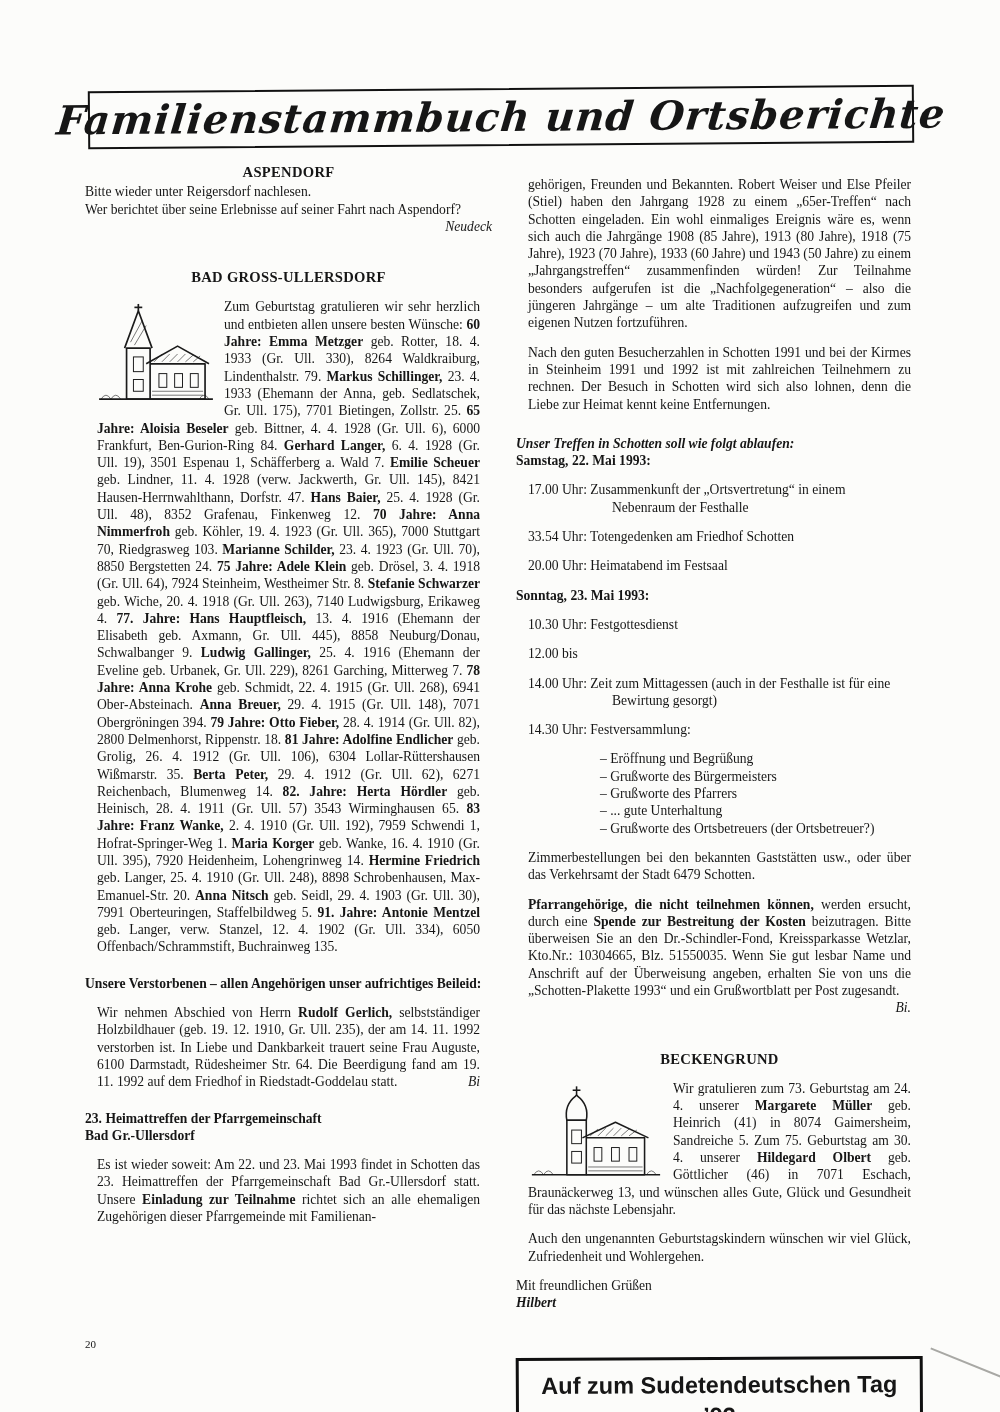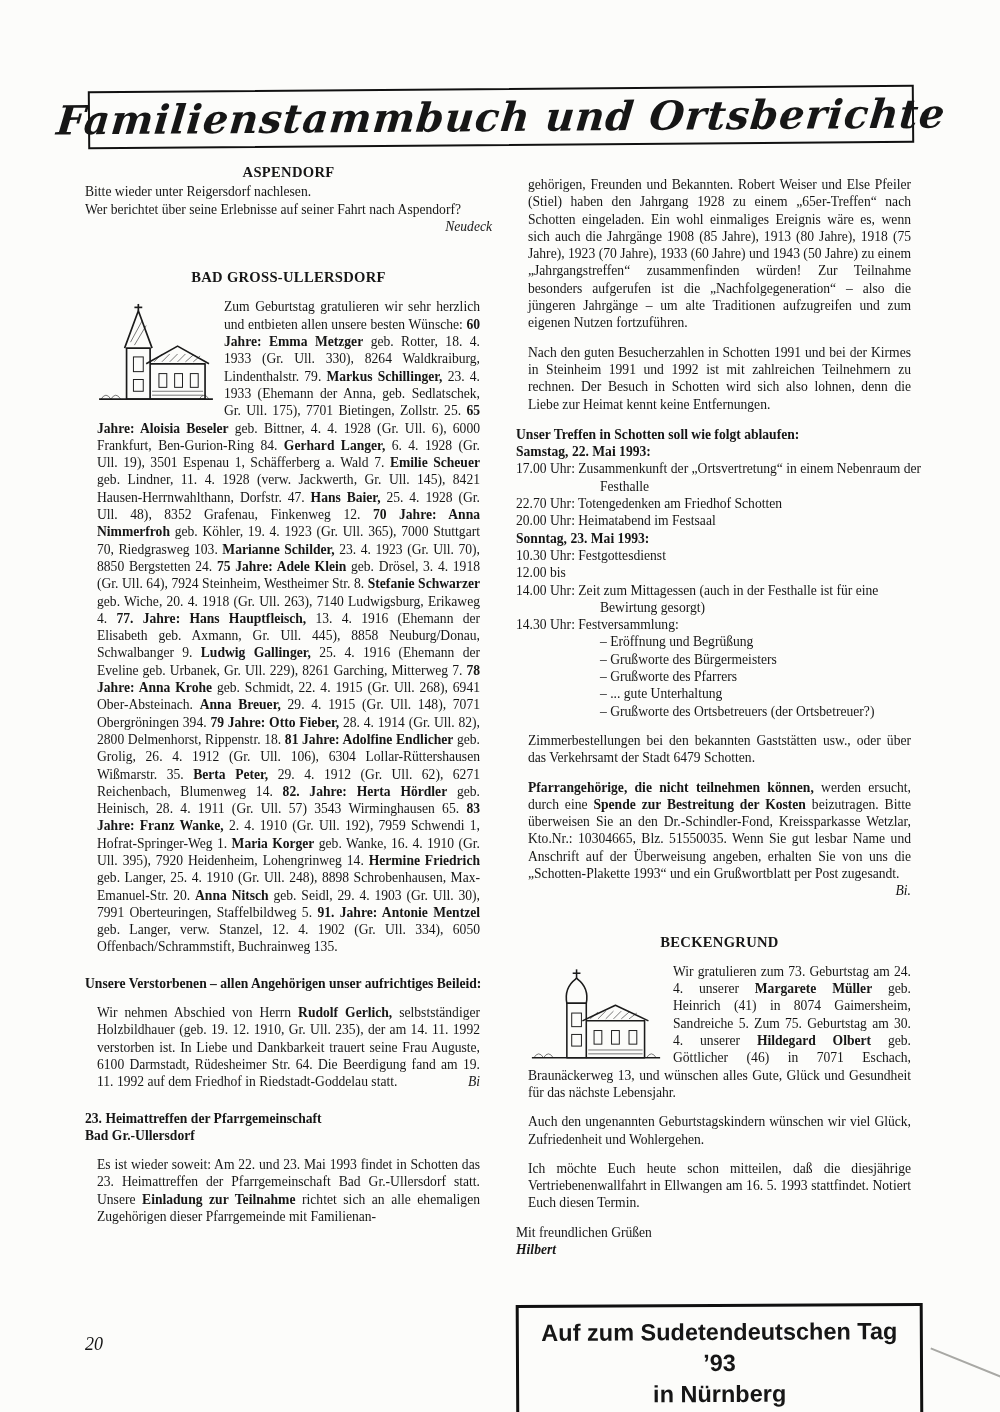--- a/index.html
+++ b/index.html
@@ -26,35 +26,35 @@
   .col{width:407px;}
   .sec-h{
     text-align:center;font-weight:bold;font-size:14.6px;
     margin:0 0 2px;letter-spacing:0.3px;
   }
   .para{margin:12px;text-align:justify;}
   .para-left{margin:0;text-align:left;}
   .bold-line{margin:0;text-align:left;font-weight:bold;}
   .gap-lg{margin-top:34px;}
   .gap-md{margin-top:19px;}
-  .gap-sm{margin-top:13px;}
+  .gap-sm{margin-top:22px;font-style:italic;}
   .b{font-weight:bold;}
   .i{font-style:italic;font-weight:bold;}
   .sig{float:right;font-style:italic;padding-left:14px;}
-  .sched{margin:0;text-align:left;padding-left:84px;text-indent:-84px;}
+  .sched{margin:12px;text-align:left;padding-left:84px;text-indent:-84px;}
   .sched-ind{margin:0;text-align:left;padding-left:84px;}
   .church{float:left;margin:3px 9px 2px 0;}
   .flexline{display:flex;justify-content:space-between;margin:0;flex-direction:column;}
   .announce-box{
     margin-top:46px;border:3px solid #101010;padding:10px 6px 12px;
     text-align:center;font-family:"Liberation Sans",sans-serif;
     font-weight:bold;font-size:23.5px;line-height:31px;
     transform:rotate(-0.3deg);
   }
-  .page-number{position:absolute;left:85px;top:1336px;font-size:18px;font-style:italic;}
+  .page-number{position:absolute;left:85px;top:1336px;font-size:11px;}
   .scan-artifact{
     position:absolute;left:928px;top:1362px;width:78px;height:1.5px;
     background:#a8a8a4;transform:rotate(22deg);
   }
   .clearfix::after{content:"";display:block;clear:both;}
 </style>
 </head>
 <body>
 
 <div class="page">
@@ -117,21 +117,21 @@
     </div>
 
     <div class="col">
 
       <p class="para"><span>gehörigen, Freunden und Bekannten. Robert Weiser und Else Pfeiler (Stiel) haben den Jahrgang 1928 zu einem „65er-Treffen“ nach Schotten eingeladen. Ein wohl einmaliges Ereignis wäre es, wenn sich auch die Jahrgänge 1908 (85 Jahre), 1913 (80 Jahre), 1918 (75 Jahre), 1923 (70 Jahre), 1933 (60 Jahre) und 1943 (50 Jahre) zu einem „Jahrgangstreffen“ zusammenfinden würden! Zur Teilnahme besonders aufgerufen ist die „Nachfolgegeneration“ – also die jüngeren Jahrgänge – um alte Traditionen aufzugreifen und zum eigenen Nutzen fortzuführen.</span></p>
       <p class="para"><span>Nach den guten Besucherzahlen in Schotten 1991 und bei der Kirmes in Steinheim 1991 und 1992 ist mit zahlreichen Teilnehmern zu rechnen. Der Besuch in Schotten wird sich also lohnen, denn die Liebe zur Heimat kennt keine Entfernungen.</span></p>
 
       <p class="bold-line gap-sm"><span class="b">Unser Treffen in Schotten soll wie folgt ablaufen:</span></p>
       <p class="bold-line"><span class="b">Samstag, 22. Mai 1993:</span></p>
       <p class="sched"><span>17.00 Uhr: Zusammenkunft der „Ortsvertretung“ in einem Nebenraum der Festhalle</span></p>
-      <p class="sched"><span>22.70 Uhr: Totengedenken am Friedhof Schotten</span></p>
+      <p class="sched"><span>33.54 Uhr: Totengedenken am Friedhof Schotten</span></p>
       <p class="sched"><span>20.00 Uhr: Heimatabend im Festsaal</span></p>
       <p class="bold-line"><span class="b">Sonntag, 23. Mai 1993:</span></p>
       <p class="sched"><span>10.30 Uhr: Festgottesdienst</span></p>
       <p class="sched"><span>12.00 bis</span></p>
       <p class="sched"><span>14.00 Uhr: Zeit zum Mittagessen (auch in der Festhalle ist für eine Bewirtung gesorgt)</span></p>
       <p class="sched"><span>14.30 Uhr: Festversammlung:</span></p>
       <p class="sched-ind"><span>– Eröffnung und Begrüßung</span></p>
       <p class="sched-ind"><span>– Grußworte des Bürgermeisters</span></p>
       <p class="sched-ind"><span>– Grußworte des Pfarrers</span></p>
       <p class="sched-ind"><span>– ... gute Unterhaltung</span></p>
@@ -167,21 +167,20 @@
             <line x1="96" y1="54" x2="104" y2="47"></line>
             <line x1="104" y1="54" x2="112" y2="48"></line>
             <path d="M6 94 q5 -8 10 0 M16 94 q5 -8 10 0 M122 94 q5 -8 10 0"></path>
             <line x1="62" y1="90" x2="118" y2="90"></line>
             <line x1="62" y1="86" x2="118" y2="86"></line>
           </g>
         </svg>
         <span><span>Wir gratulieren zum 73. Geburtstag am 24. 4. unserer </span><span class="b">Margarete Müller</span><span> geb. Heinrich (41) in 8074 Gaimersheim, Sandreiche 5. Zum 75. Geburtstag am 30. 4. unserer </span><span class="b">Hildegard Olbert</span><span> geb. Göttlicher (46) in 7071 Eschach, Braunäckerweg 13, und wünschen alles Gute, Glück und Gesundheit für das nächste Lebensjahr.</span></span>
       </div>
       <p class="para"><span>Auch den ungenannten Geburtstagskindern wünschen wir viel Glück, Zufriedenheit und Wohlergehen.</span></p>
-      <p class="para"><span>Ich möchte Euch heute schon mitteilen, daß die diesjährige Vertriebenenwallfahrt in Ellwangen am 16. 5. 1993 stattfindet. Notiert Euch diesen Termin.</span></p>
       <p class="flexline">
           <span>Mit freundlichen Grüßen</span>
           <span class="i">Hilbert</span>
         </p>
 
       <div class="announce-box">
         <div>Auf zum Sudetendeutschen Tag ’93</div>
         <div>in Nürnberg</div>
       </div>
 

